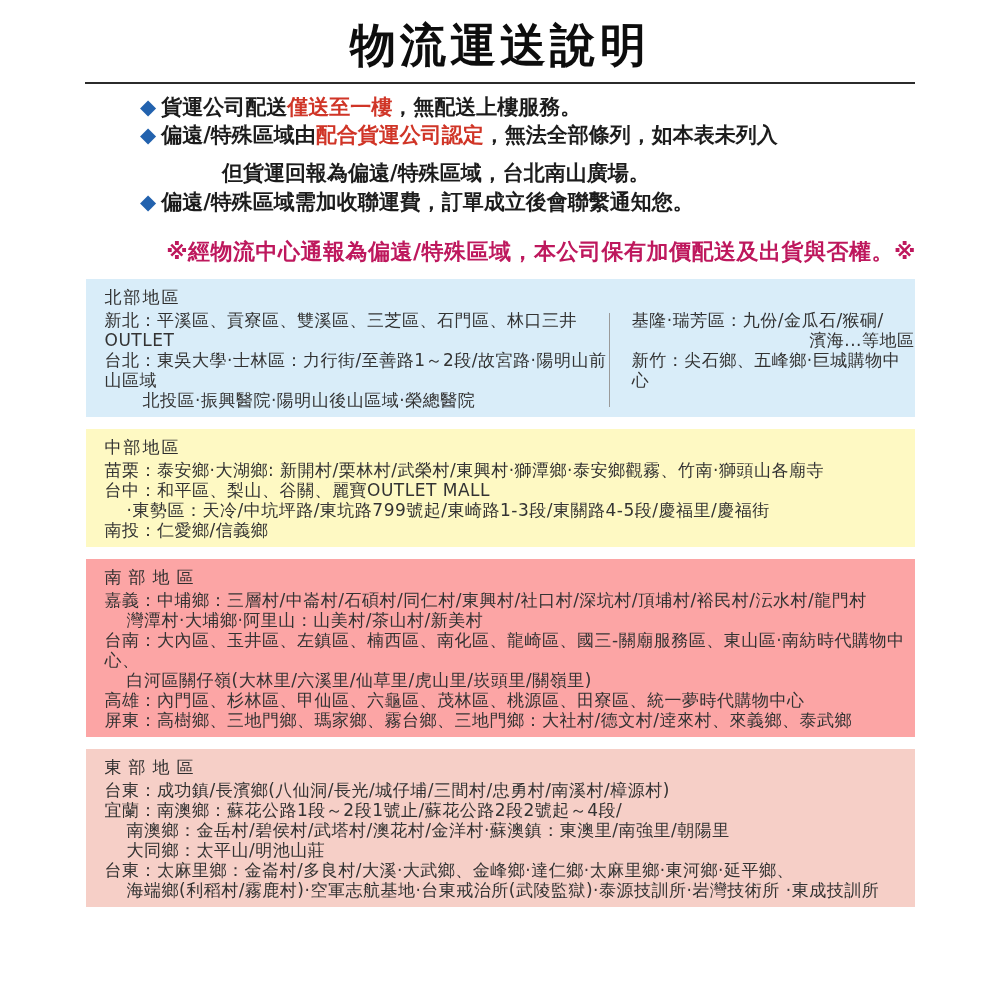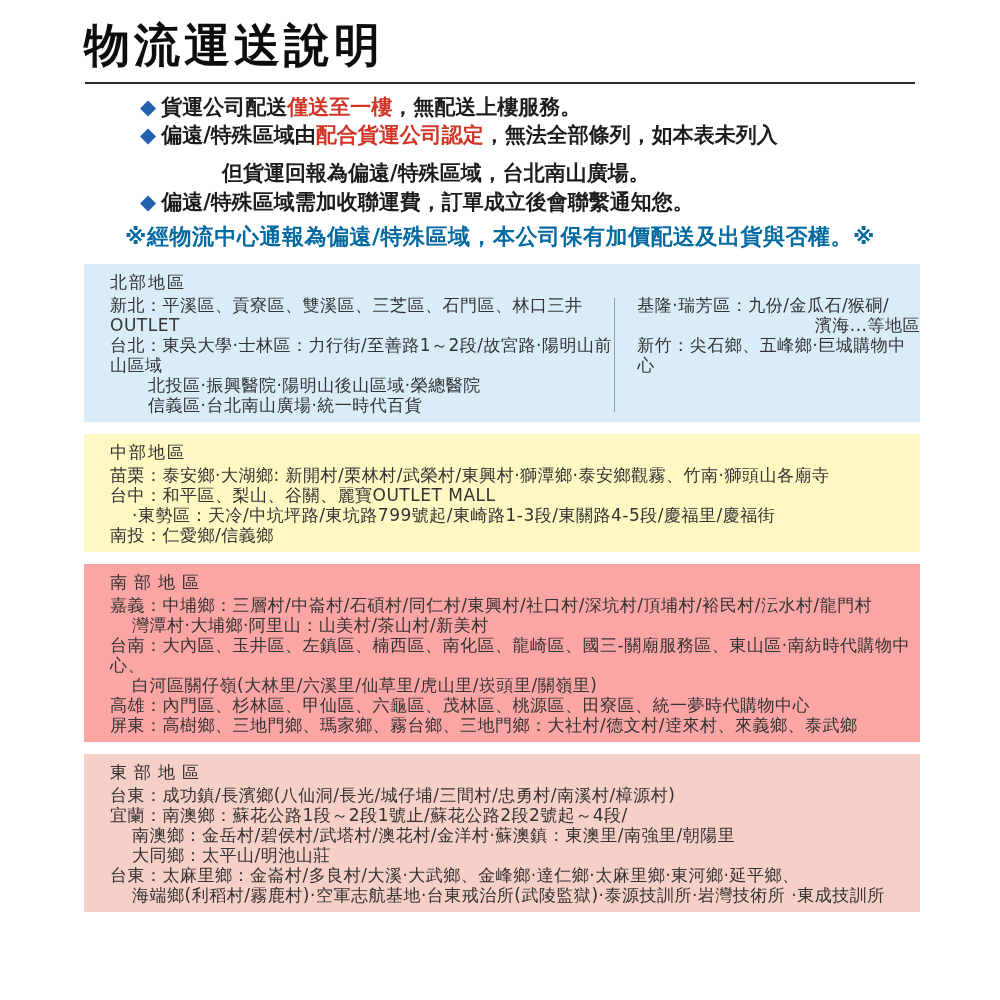--- a/index.html
+++ b/index.html
@@ -5,20 +5,21 @@
   html,body{margin:0;padding:0;background:#ffffff;}
   body{
     width:1000px;height:1000px;
     font-family:"DejaVu Sans","Liberation Sans",sans-serif;
     color:#222;
     overflow:hidden;
   }
   .page{width:832px;margin:0 auto;padding-top:16px;}
 
   .main-title{
+    text-align:center;
     font-size:46px;
     font-weight:bold;
     letter-spacing:4px;
     color:#0d0d0d;
     line-height:1.3;
   }
   .title-rule{
     border:none;
     border-top:2px solid #2b2b2b;
     margin:6px 1px 10px 1px;
@@ -41,34 +42,34 @@
   .cont-line{
     padding-left:82px;
     font-size:21px;
     font-weight:bold;
     color:#1c1c1c;
     margin-top:11px;
     line-height:1.3;
   }
 
   .notice{
-    text-align:center;
-    color:#0369a1;
+    text-align:right;
+    color:#be185d;
     font-weight:bold;
     font-size:22px;
     letter-spacing:0.5px;
-    margin:6px 0 11px 0;
+    margin:21px 0 11px 0;
   }
 
   .region{
     width:820px;
     margin:12px auto 2px auto;
     font-size:17px;
     color:#333;
-    padding:5px 0 7px 16px;
+    padding:5px 0 7px 9px;
   }
   .region-title{
     padding-left:10px;
     letter-spacing:2px;
     line-height:26px;
     color:#2f2f2f;
   }
   .region-title.wide{letter-spacing:7px;}
   .line{line-height:20px;padding-left:10px;letter-spacing:0.5px;}
   .ind-a{padding-left:32px;}   
@@ -113,21 +114,20 @@
 
   <div class="notice">※經物流中心通報為偏遠/特殊區域，本公司保有加價配送及出貨與否權。※</div>
 
   <div class="region north">
     <div class="region-title">北部地區</div>
     <div class="north-cols">
       <div class="north-left">
         <div class="line">新北：平溪區、貢寮區、雙溪區、三芝區、石門區、林口三井OUTLET</div>
         <div class="line">台北：東吳大學·士林區：力行街/至善路1～2段/故宮路·陽明山前山區域</div>
         <div class="line ind-b">北投區·振興醫院·陽明山後山區域·榮總醫院</div>
-        <div class="line ind-b">信義區·台北南山廣場·統一時代百貨</div>
       </div>
       <div class="v-div"></div>
       <div class="north-right">
         <div class="line">基隆·瑞芳區：九份/金瓜石/猴硐/</div>
         <div class="line ind-c">濱海...等地區</div>
         <div class="line">新竹：尖石鄉、五峰鄉·巨城購物中心</div>
       </div>
     </div>
   </div>
 

